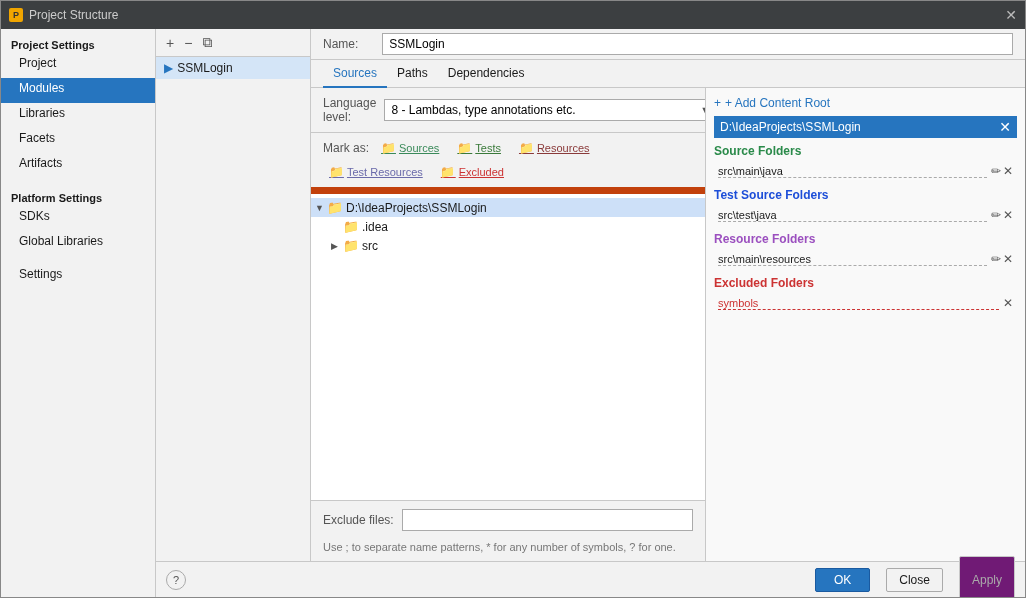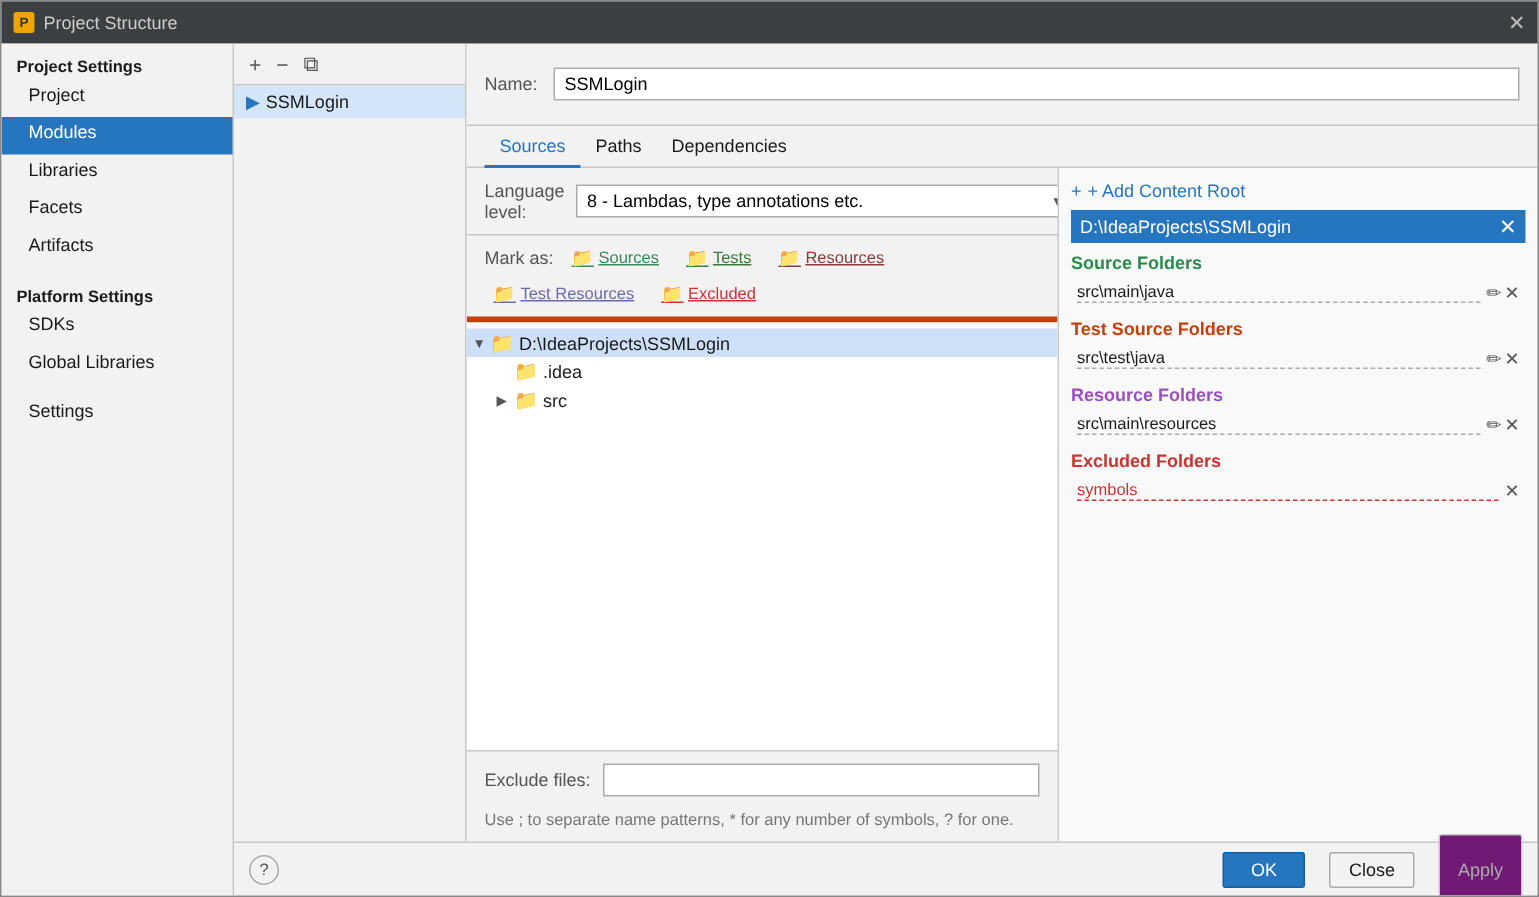--- a/index.html
+++ b/index.html
@@ -69,22 +69,22 @@
     .sidebar-item.active {
       background: #2675bf;
       color: #fff;
     }
     .sidebar-divider {
       height: 8px;
     }
     .name-row {
       display: flex;
       align-items: center;
-      padding: 16px 12px;
-      gap: 11px;
+      padding: 4px 12px;
+      gap: 24px;
       border-bottom: 1px solid #c8c8c8;
       background: #f2f2f2;
     }
     .name-label {
       font-size: 12px;
       color: #555;
     }
     .name-input {
       flex: 1;
       border: 1px solid #aaa;
@@ -150,21 +150,21 @@
       transform: translateY(-50%);
       font-size: 9px;
       color: #555;
       pointer-events: none;
     }
     .mark-as-row {
       display: flex;
       align-items: center;
       padding: 6px 12px;
       gap: 6px;
-      border-bottom: 4px solid #c2410c;
+      border-bottom: 7px solid #c2410c;
       flex-wrap: wrap;
     }
     .mark-label { font-size: 12px; color: #555; }
     .mark-btn {
       display: flex; align-items: center; gap: 3px;
       padding: 2px 6px;
       border: none;
       background: none;
       cursor: pointer;
       font-size: 11px;
@@ -255,21 +255,21 @@
     }
     .folder-section {
       margin-bottom: 8px;
     }
     .folder-section-title {
       font-weight: bold;
       font-size: 12px;
       margin-bottom: 4px;
     }
     .folder-section-title.sources { color: #2a8a4a; }
-    .folder-section-title.test-sources { color: #c2410c; }
+    .folder-section-title.test-sources { color: #1d4ed8; }
     .folder-section-title.resources { color: #9b4fbf; }
     .folder-section-title.excluded { color: #cc3333; }
     .folder-entry {
       display: flex;
       align-items: center;
       justify-content: space-between;
       padding: 2px 4px;
     }
     .folder-entry-path {
       font-size: 11px;

